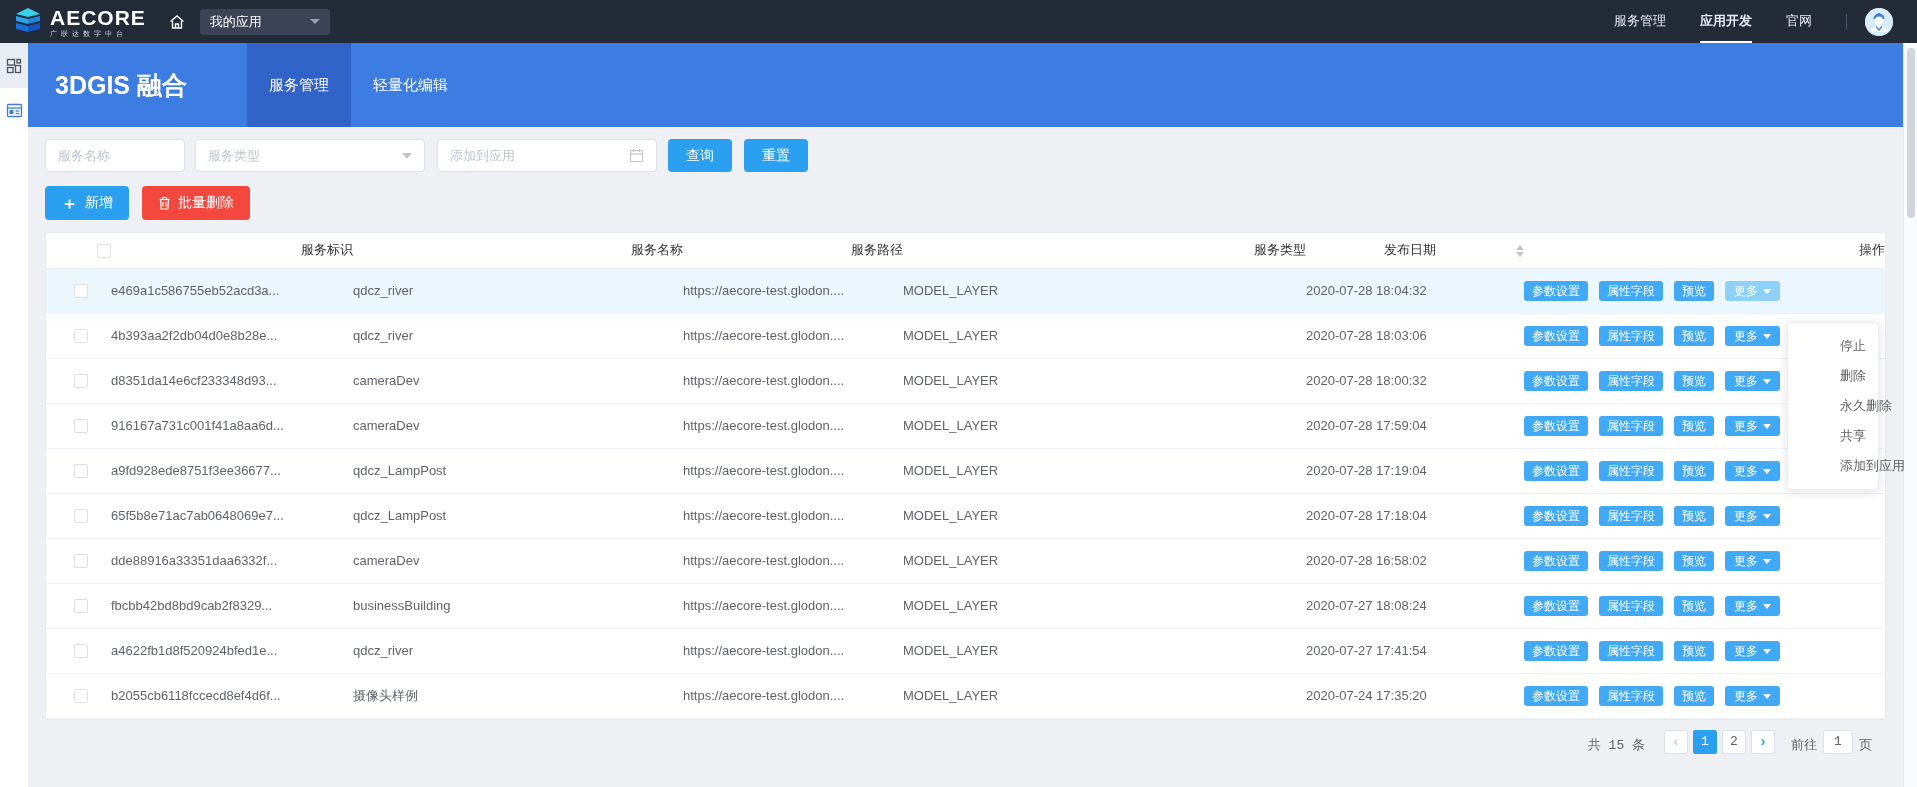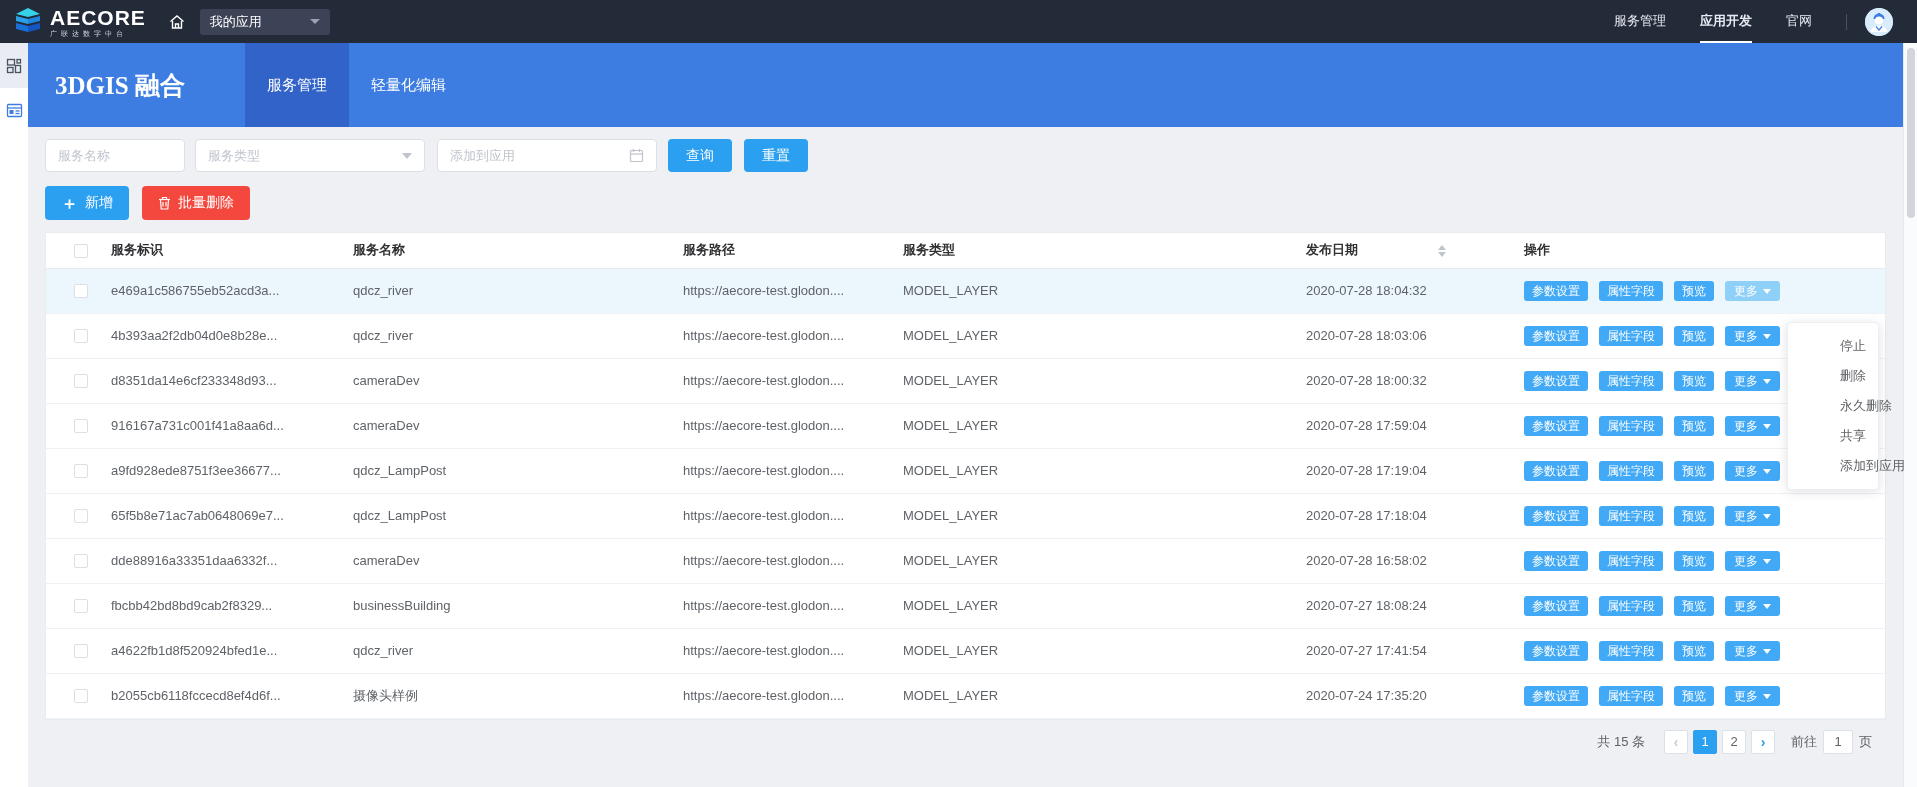--- a/index.html
+++ b/index.html
@@ -23,21 +23,21 @@
   .avatar { width:28px; height:28px; border-radius:50%; background:#d8ecfc; display:flex; align-items:center; justify-content:center; cursor:pointer; overflow:hidden; }
 
   
   .body-row { display:flex; height:744px; }
   .sidebar { width:28px; background:#ffffff; flex:none; }
   .side-item { width:28px; height:45px; display:flex; align-items:center; justify-content:center; cursor:pointer; }
   .side-item.shaded { background:#e9ecf3; }
   .main { flex:1; min-width:0; margin-right:14px; }
 
   
-  .page-header { height:84px; background:#3d7de2; display:flex; align-items:center;font-family:Liberation Serif, serif; }
+  .page-header { height:84px; background:#3d7de2; display:flex; align-items:center; }
   .page-title { color:#fff; font-size:25px; font-weight:bold; padding-left:27px; white-space:nowrap; }
   .tabs { display:flex; height:100%; margin-left:60px; }
   .tab { color:#fff; font-size:15px; padding:0 22px; display:flex; align-items:center; cursor:pointer; }
   .tab.active { background:#3263c8; }
 
   
   .filter-row { display:flex; align-items:center; padding:12px 17px 0 17px; }
   .f-input, .f-select, .f-date { height:33px; background:#fff; border:1px solid #dcdfe6; border-radius:4px; font-size:13px; display:flex; align-items:center; }
   .f-input { width:140px; padding:0 12px; margin-right:10px; color:#303133; }
   .f-input::placeholder { color:#bfc4cd; }
@@ -52,21 +52,21 @@
   
   .action-row { display:flex; align-items:center; padding:14px 17px 0 17px; }
   .btn-add { height:34px; background:#2b9ff0; color:#fff; border:none; border-radius:4px; font-size:14px; padding:0 16px; cursor:pointer; display:flex; align-items:center; font-family:inherit; }
   .btn-add .plus { font-size:17px; margin-right:7px; font-weight:bold; }
   .btn-del { height:34px; background:#f4473e; color:#fff; border:none; border-radius:4px; font-size:14px; padding:0 16px; margin-left:13px; cursor:pointer; display:flex; align-items:center; font-family:inherit;justify-content:center; }
   .btn-del svg { margin-right:7px; }
 
   
   .table-card { margin:12px 17px 0 17px; background:#fff; border:1px solid #e8ebf0; }
   table { width:100%; border-collapse:collapse; table-layout:fixed; font-size:13px; }
-  th { height:35px; text-align:left; font-weight:700; color:#303133; border-bottom:1px solid #e8ebf0; background:#fff; }
+  th { height:35px; text-align:right; font-weight:400; color:#303133; border-bottom:1px solid #e8ebf0; background:#fff; }
   td { height:45px; color:#5f6368; border-bottom:1px solid #eef1f6; overflow:hidden; white-space:nowrap; text-overflow:ellipsis; }
   tr.hl td { background:#ecf6fd; }
   th:nth-child(1), td:nth-child(1) { width:65px; padding-left:28px; }
   th:nth-child(2), td:nth-child(2) { width:242px; }
   th:nth-child(3), td:nth-child(3) { width:330px; }
   th:nth-child(4), td:nth-child(4) { width:220px; }
   th:nth-child(5), td:nth-child(5) { width:403px; }
   th:nth-child(6), td:nth-child(6) { width:218px; }
   .chk { display:inline-block; width:14px; height:14px; border:1px solid #dcdfe6; border-radius:2px; background:#fff; vertical-align:middle; cursor:pointer; }
   .sort { display:inline-flex; flex-direction:column; margin-left:80px; vertical-align:middle; cursor:pointer; }
@@ -77,21 +77,21 @@
   .btn-mini { display:inline-block; background:#41a9f5; color:#fff; font-size:12px; border-radius:3px; padding:4px 8px; margin-right:11px; cursor:pointer; line-height:1; }
   .btn-mini.more { padding:4px 9px; }
   .btn-mini.more .mcaret { display:inline-block; margin-left:5px; width:0; height:0; border-left:4px solid transparent; border-right:4px solid transparent; border-top:5px solid #fff; vertical-align:1px; }
   .btn-mini.more.open { background:#8fd0f8; }
 
   
   .more-menu { position:absolute; left:1787px; top:322px; width:92px; background:#fff; border:1px solid #ebeef5; border-radius:4px; box-shadow:0 2px 12px rgba(0,0,0,.12); padding:8px 0; z-index:30; }
   .menu-item { height:30px; line-height:30px; padding-left:12px; font-size:13px; color:#606266; cursor:pointer; white-space:nowrap;margin-left:40px; }
 
   
-  .pagination { display:flex; align-items:center; justify-content:flex-end; margin:10px 31px 0 17px; font-size:13px; color:#606266; }
+  .pagination { display:flex; align-items:flex-end; justify-content:flex-end; margin:10px 31px 0 17px; font-size:13px; color:#606266;font-family:Liberation Mono, monospace; }
   .pg-total { margin-right:14px; }
   .pg-box { width:24px; height:24px; border:1px solid #dce0e7; border-radius:2px; background:#fff; display:flex; align-items:center; justify-content:center; margin-left:5px; cursor:pointer; font-size:13px; color:#606266; }
   .pg-box.current { background:#2b9ff0; border-color:#2b9ff0; color:#fff; }
   .pg-arrow { font-size:14px; font-weight:bold; }
   .pg-arrow.disabled { color:#c8ccd4; cursor:default; }
   .pg-arrow.next { color:#2b9ff0; }
   .pg-goto { margin-left:16px; }
   .pg-input { width:30px; height:24px; border:1px solid #dce0e7; border-radius:2px; text-align:center; font-size:13px; color:#606266; margin:0 6px; font-family:inherit; }
 
   

